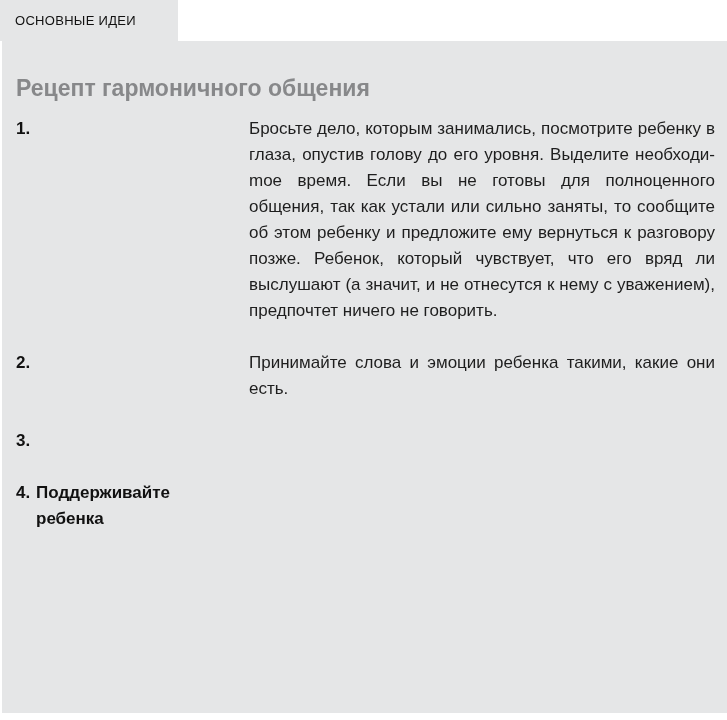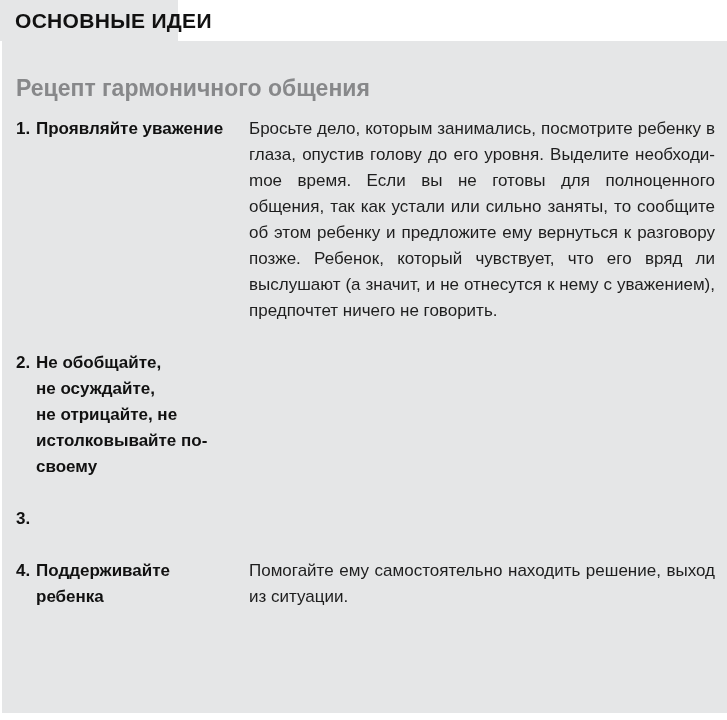--- a/index.html
+++ b/index.html
@@ -18,21 +18,21 @@
     font-family:"Liberation Sans","DejaVu Sans",sans-serif;
   }
   .tab{
     position:absolute;left:0;top:0;
     width:178px;height:41px;
     background:var(--panel);
     display:flex;align-items:center;
     padding-left:15px;
   }
   .tab-label{
-    font-size:21px;font-weight:700;
+    font-size:13px;font-weight:400;
     letter-spacing:0.3px;
     color:var(--heading);
     white-space:nowrap;
   }
   .panel{
     position:absolute;left:2px;top:41px;
     width:727px;height:672px;
     background:var(--panel);
     padding:6px 14px;
   }
@@ -81,45 +81,39 @@
 <div class="page">
   <div class="tab">
     <span class="tab-label">ОСНОВНЫЕ ИДЕИ</span>
   </div>
   <div class="panel">
     <h1 class="title">Рецепт гармоничного общения</h1>
     <div class="rows" id="rows">
   <div class="row">
     <div class="idea-heading">
       <span class="idea-num">1.</span>
-      <span class="idea-heading-text">Проявляйте уважение</span>
     </div>
     <div class="idea-body">Бросьте дело, которым занимались, посмотрите ребенку в глаза, опустив голову до его уровня. Выделите необходи­mое время. Если вы не готовы для полноценного общения, так как устали или сильно заняты, то сообщите об этом ребенку и предложите ему вернуться к разговору позже. Ребенок, который чувствует, что его вряд ли выслушают (а значит, и не отнесутся к нему с уважением), предпочтет ничего не говорить.</div>
   </div>
 
   <div class="row">
     <div class="idea-heading">
       <span class="idea-num">2.</span>
-      <span class="idea-heading-text">Не обобщайте,
-не осуждайте,
-не отрицайте, не
-истолковывайте по-
-своему</span>
     </div>
+    <div class="idea-body">Принимайте слова и эмоции ребенка такими, какие они есть.</div>
   </div>
 
   <div class="row">
     <div class="idea-heading">
       <span class="idea-num">3.</span>
     </div>
   </div>
 
   <div class="row">
     <div class="idea-heading">
       <span class="idea-num">4.</span>
       <span class="idea-heading-text">Поддерживайте
 ребенка</span>
     </div>
-    <div class="idea-body">Помогайте ему самостоятельно находить решение, выход из ситуации.</div>
   </div>
 </div>
   </div>
 </div>
 
 </body></html>

